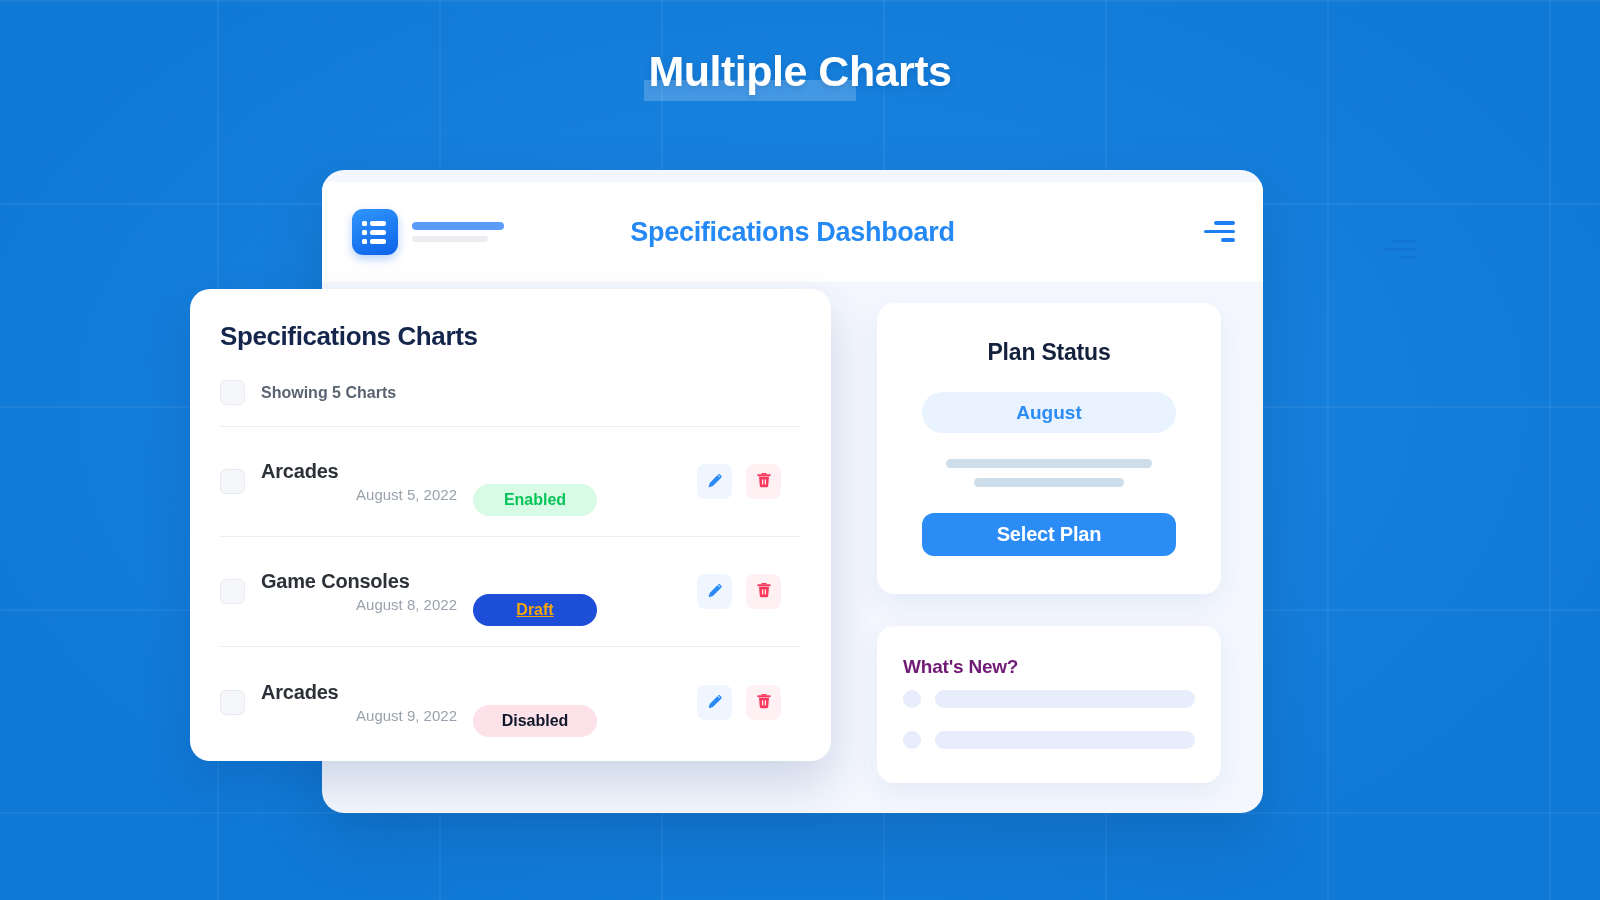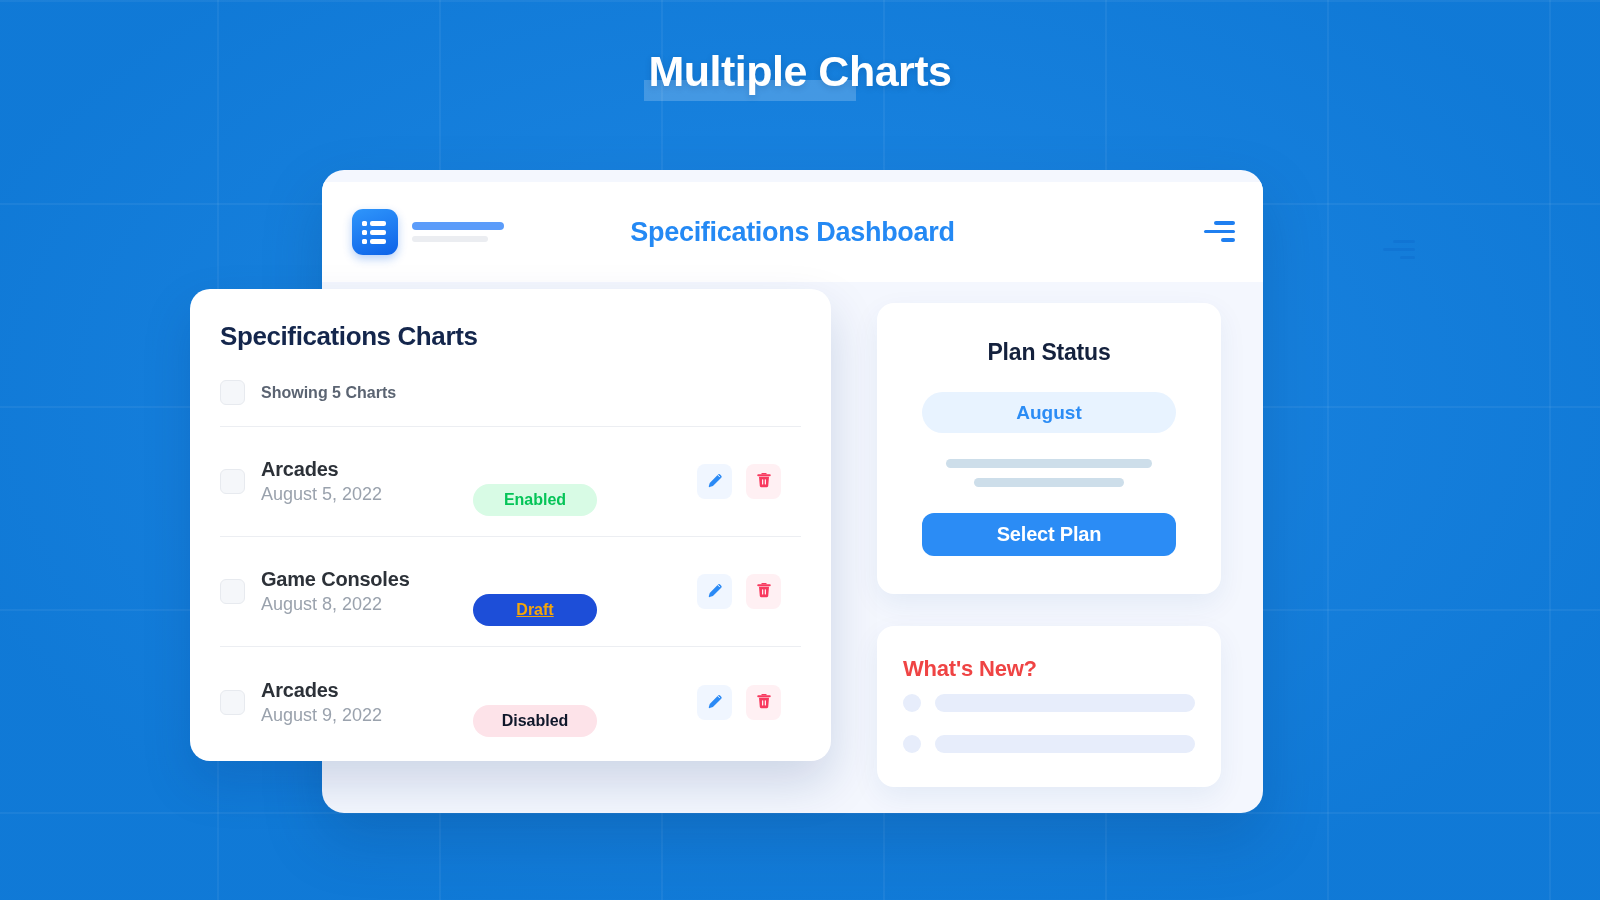--- a/index.html
+++ b/index.html
@@ -170,22 +170,22 @@
     background: #2b8cf5;
     color: #fff;
     font-family: inherit;
     font-size: 20px; font-weight: 700;
     letter-spacing: -0.2px;
     cursor: pointer;
   }
 
   #news-panel { padding: 30px 26px 34px; }
   #news-title {
-    font-size: 22px; font-weight: 700;
-    color: #ef4444; letter-spacing: -0.2px;
+    font-size: 19px; font-weight: 700;
+    color: #701a75; letter-spacing: -0.2px;
     margin-bottom: 12px;
   }
   .news-row { display: flex; align-items: center; gap: 14px; margin-bottom: 23px; }
   .news-row:last-child { margin-bottom: 0; }
   .news-dot { width: 18px; height: 18px; border-radius: 50%; background: #e7edfb; flex: 0 0 auto; }
   .news-bar { height: 18px; border-radius: 9px; background: #e7edfb; flex: 1 1 auto; }
 
   
   #charts-card {
     position: absolute;
@@ -223,21 +223,21 @@
     border-bottom: 1.5px solid #eceef2;
     gap: 16px;
   }
   .chart-row:last-child { border-bottom: none; }
   .row-text { width: 196px; }
   .row-name {
     font-size: 20px; font-weight: 700;
     color: #2c3138; letter-spacing: -0.2px;
     margin-bottom: 3px;
   }
-  .row-date { font-size: 18px; color: #9aa2ad; }
+  .row-date { font-size: 15px; color: #9aa2ad; text-align: right; }
   .pill-wrap { width: 185px; display: flex; justify-content: flex-start; margin-top: 37px; }
   .pill {
     min-width: 124px;
     height: 32px;
     border-radius: 16px;
     display: flex; align-items: center; justify-content: center;
     font-size: 16px; font-weight: 700;
     padding: 0 14px;
   }
   .pill.enabled  { background: #d8fbe5; color: #05c458; }

